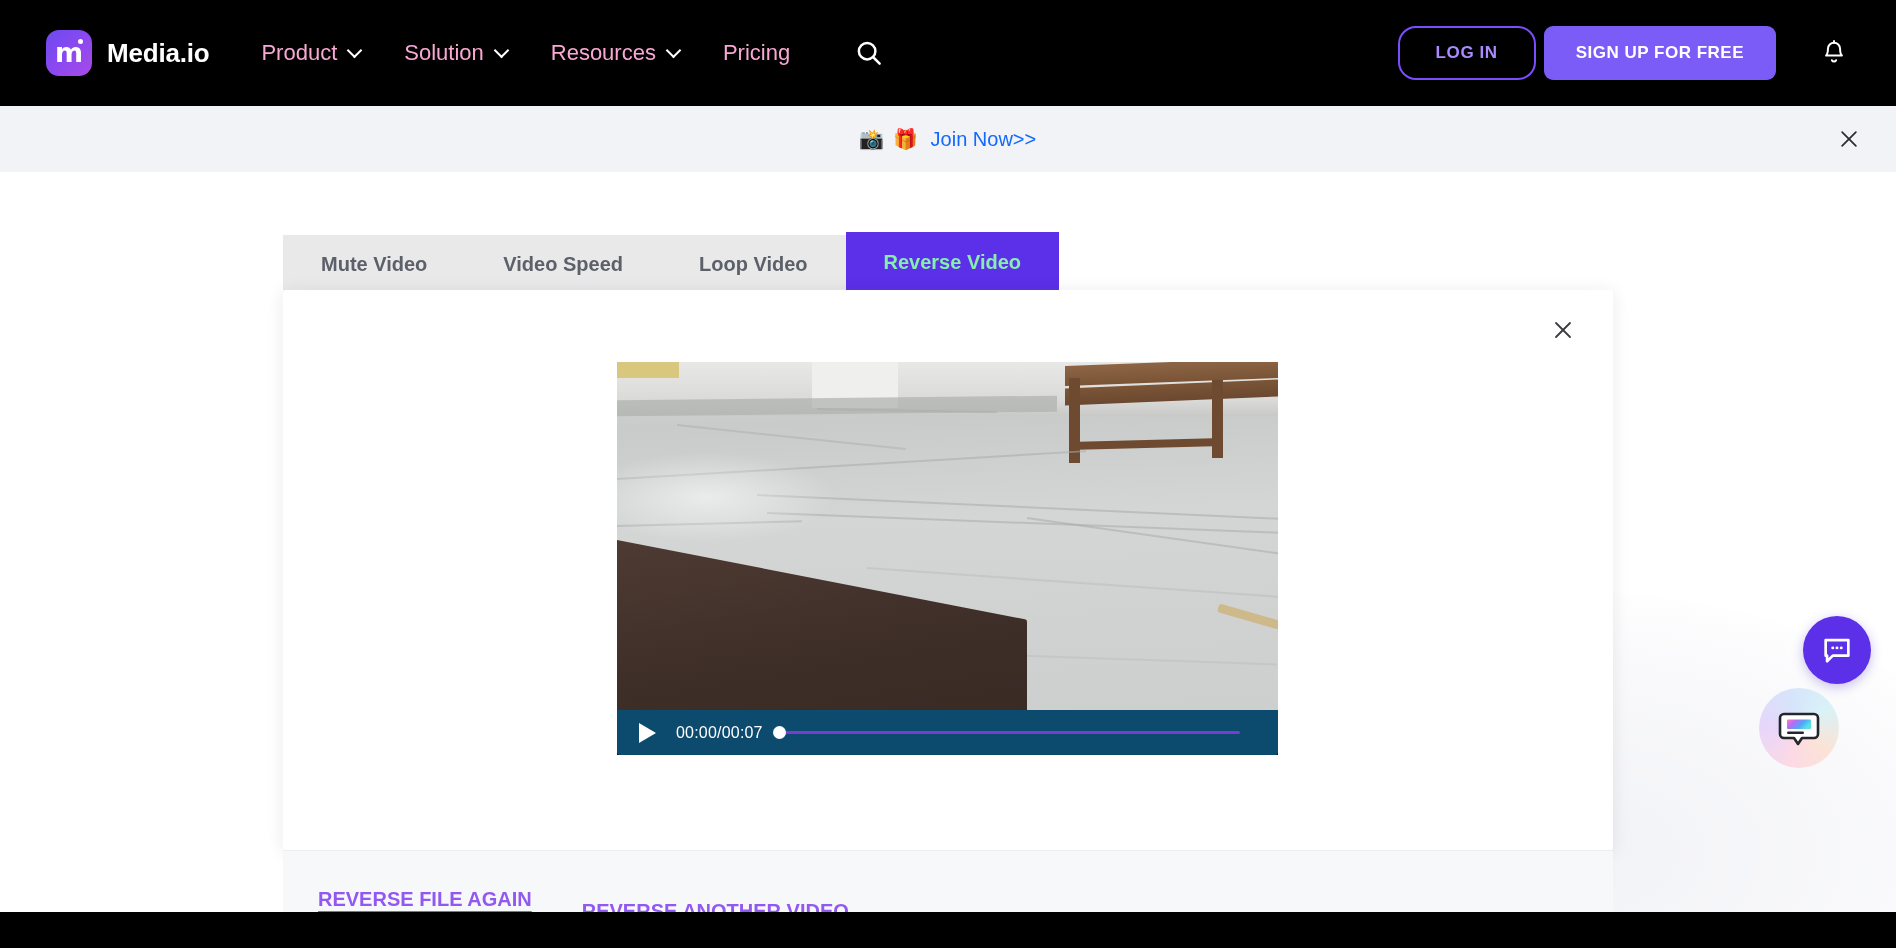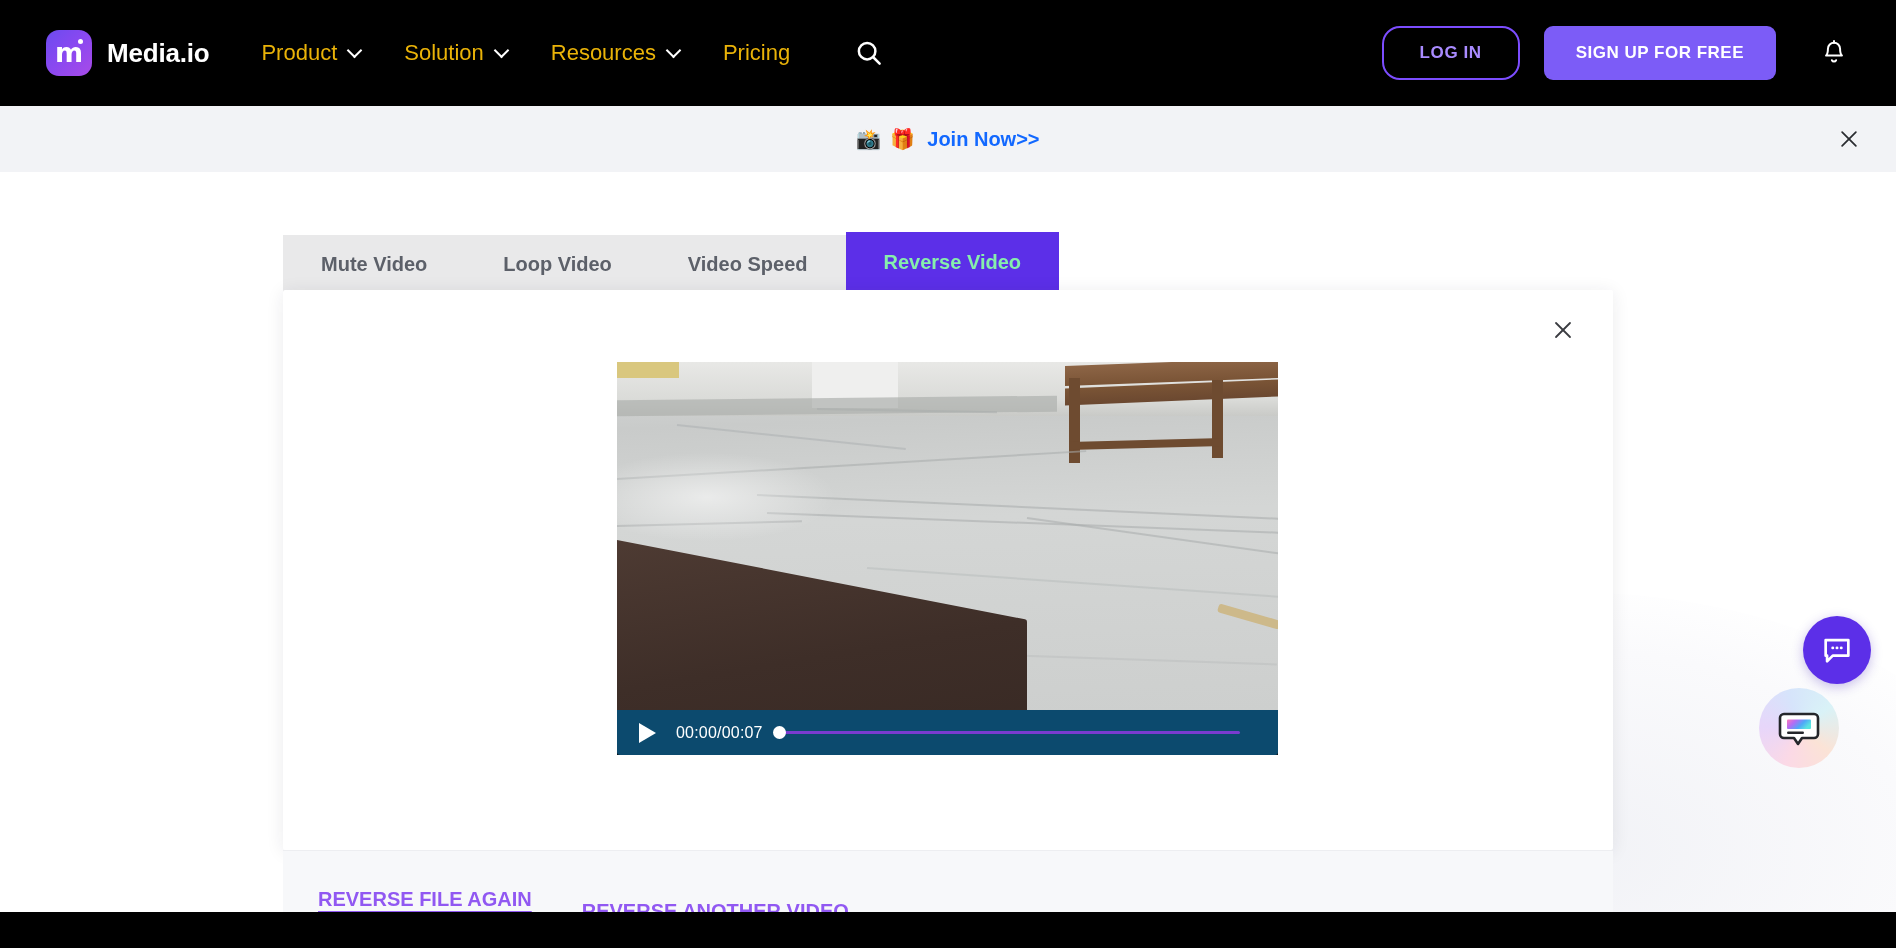--- a/index.html
+++ b/index.html
@@ -34,21 +34,21 @@
   .logo-dot {
     position: absolute; right: 9px; top: 9px;
     width: 5px; height: 5px; border-radius: 50%; background: #fff;
   }
   .brand-name {
     color: #ffffff; font-size: 26px; font-weight: 700;
     margin-left: 15px; letter-spacing: -0.2px;
   }
   .nav { display: flex; align-items: center; margin-left: 52px; }
   .nav-item {
-    color: #eab308; font-size: 22px; font-weight: 400;
+    color: #f9a8d4; font-size: 22px; font-weight: 400;
     margin-right: 44px; display: flex; align-items: center; cursor: pointer;
     white-space: nowrap;
   }
   .chev {
     display: inline-block; width: 11px; height: 11px;
     border-right: 2.2px solid #fff; border-bottom: 2.2px solid #fff;
     transform: rotate(45deg); margin-left: 12px; margin-top: -5px;
   }
   .search-btn {
     margin-left: 20px; cursor: pointer; display: flex; align-items: center;
@@ -62,38 +62,38 @@
     border: 2px solid #7C4DFF; background: transparent;
     color: #A98BFF; font-size: 17px; font-weight: 700; letter-spacing: 0.6px;
     display: flex; align-items: center; justify-content: center; cursor: pointer;
     font-family: "Liberation Sans", sans-serif;
   }
   .btn-signup {
     height: 54px; padding: 0 32px; border-radius: 9px; border: none;
     background: #7C5CF7; color: #ffffff;
     font-size: 17px; font-weight: 700; letter-spacing: 0.5px;
     display: flex; align-items: center; justify-content: center;
-    margin-left: 24px; cursor: pointer;
+    margin-left: 8px; cursor: pointer;
     font-family: "Liberation Sans", sans-serif;
   }
   .bell { margin-left: 44px; margin-right: 48px; cursor: pointer; display: flex; }
 
   
   .banner {
     position: absolute; top: 106px; left: 0;
     width: 1896px; height: 66px;
     background: #F2F3F6;
     display: flex; align-items: center; justify-content: center;
   }
   .banner-text {
     font-size: 20px; font-weight: 700; color: #111317;
     display: flex; align-items: center; gap: 9px;
   }
   .banner-link {
-    color: #1268FF; font-size: 20px; font-weight: 700;
+    color: #1268FF; font-size: 20px; font-weight: 400;
     text-decoration: none; cursor: pointer; margin-left: 3px;
   }
   .banner-close {
     position: absolute; right: 30px; top: 50%; transform: translateY(-50%);
     cursor: pointer; display: flex; padding: 6px;
   }
 
   
   .stage {
     position: absolute; top: 172px; left: 0;
@@ -364,22 +364,22 @@
         <line x1="19.5" y1="4.5" x2="4.5" y2="19.5"></line>
     </svg>
   </div>
 </div>
 
 <div class="stage">
   <div class="bg-blob"></div>
 
   <div class="tabs">
     <div class="tab">Mute Video</div>
+    <div class="tab">Video Speed</div>
     <div class="tab">Loop Video</div>
-    <div class="tab">Video Speed</div>
     <div class="tab active">Reverse Video</div>
   </div>
 
   <div class="card">
     <div class="card-close">
       <svg width="24" height="24" viewBox="0 0 24 24" fill="none" stroke="#3A3C41" stroke-width="1.8" stroke-linecap="round">
         <line x1="5" y1="5" x2="19" y2="19"></line>
           <line x1="19" y1="5" x2="5" y2="19"></line>
       </svg>
     </div>

